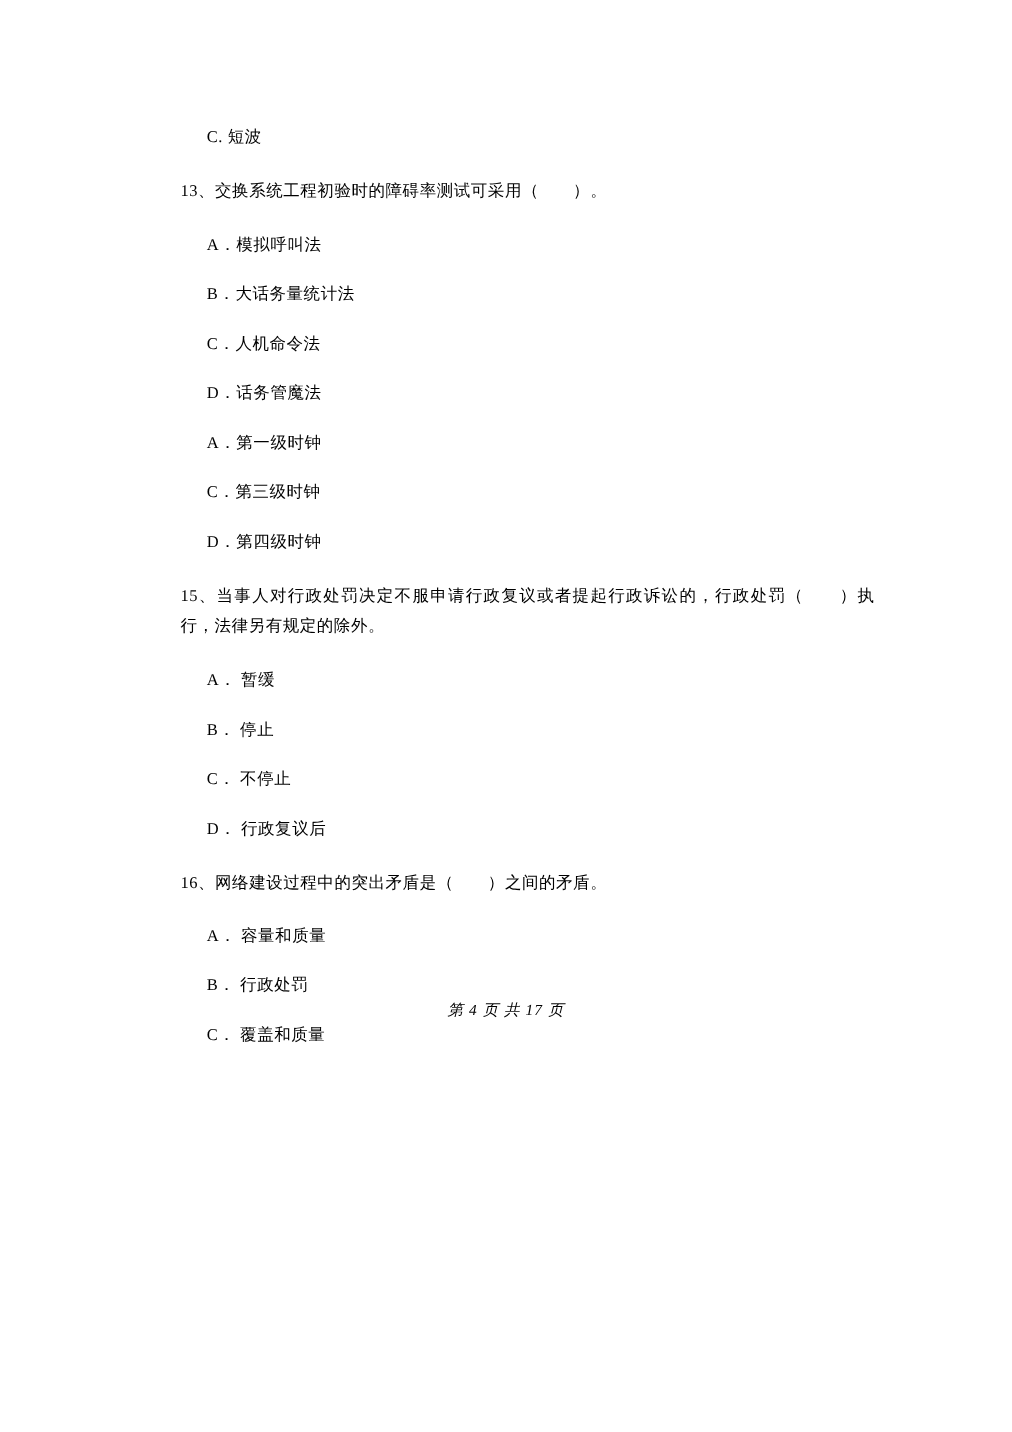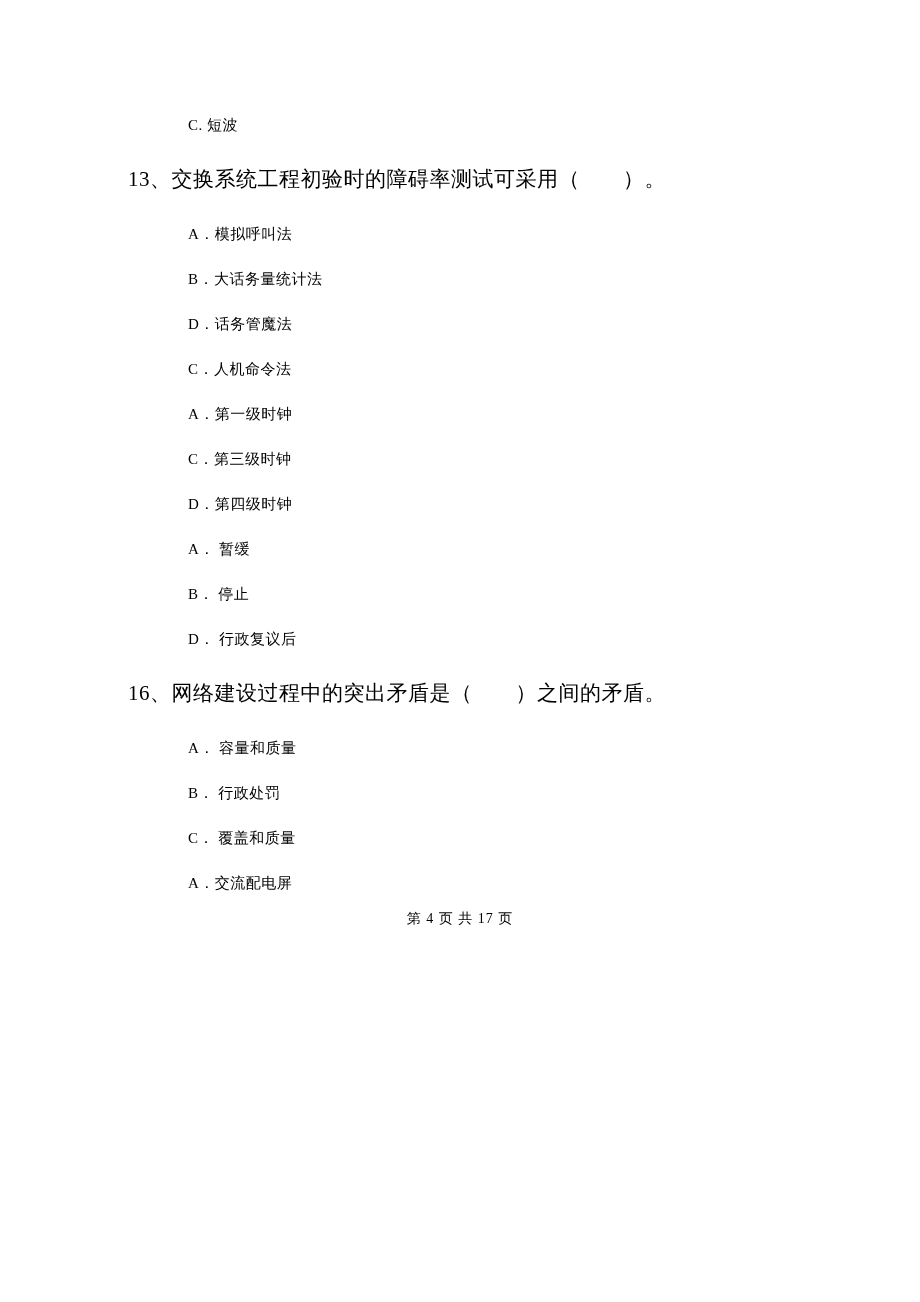--- a/index.html
+++ b/index.html
@@ -18,56 +18,60 @@
     position: relative;
   }
   .option {
     font-size: 15px;
     line-height: 1.4;
     margin-bottom: 24px;
     padding-left: 60px;
     letter-spacing: 0.5px;
   }
   .question {
-    font-size: 21px;
+    font-size: 15px;
     line-height: 1.9;
     margin-bottom: 24px;
     padding-left: 0;
     letter-spacing: 0.5px;
     text-align: justify;
+    margin-left: 36px;
   }
   .footer {
     position: absolute;
     bottom: 42px;
     left: 0;
     width: 920px;
     text-align: center;
     font-size: 14px;
     letter-spacing: 1px;
+    font-style: italic;
   }
 </style>
 </head>
 <body>
 
 <div class="page">
 
   <div class="option">C. 短波</div>
 
   <div class="question">13、交换系统工程初验时的障碍率测试可采用（　　）。</div>
   <div class="option">A．模拟呼叫法</div>
   <div class="option">B．大话务量统计法</div>
+  <div class="option">C．人机命令法</div>
   <div class="option">D．话务管魔法</div>
-  <div class="option">C．人机命令法</div>
 
   <div class="option">A．第一级时钟</div>
   <div class="option">C．第三级时钟</div>
   <div class="option">D．第四级时钟</div>
 
+  <div class="question">15、当事人对行政处罚决定不服申请行政复议或者提起行政诉讼的，行政处罚（　　）执行，法律另有规定的除外。</div>
   <div class="option">A． 暂缓</div>
   <div class="option">B． 停止</div>
+  <div class="option">C． 不停止</div>
   <div class="option">D． 行政复议后</div>
 
   <div class="question">16、网络建设过程中的突出矛盾是（　　）之间的矛盾。</div>
   <div class="option">A． 容量和质量</div>
   <div class="option">B． 行政处罚</div>
   <div class="option">C． 覆盖和质量</div>
 
   <div class="option">A．交流配电屏</div>
 
   <div class="footer">第 4 页 共 17 页</div>

